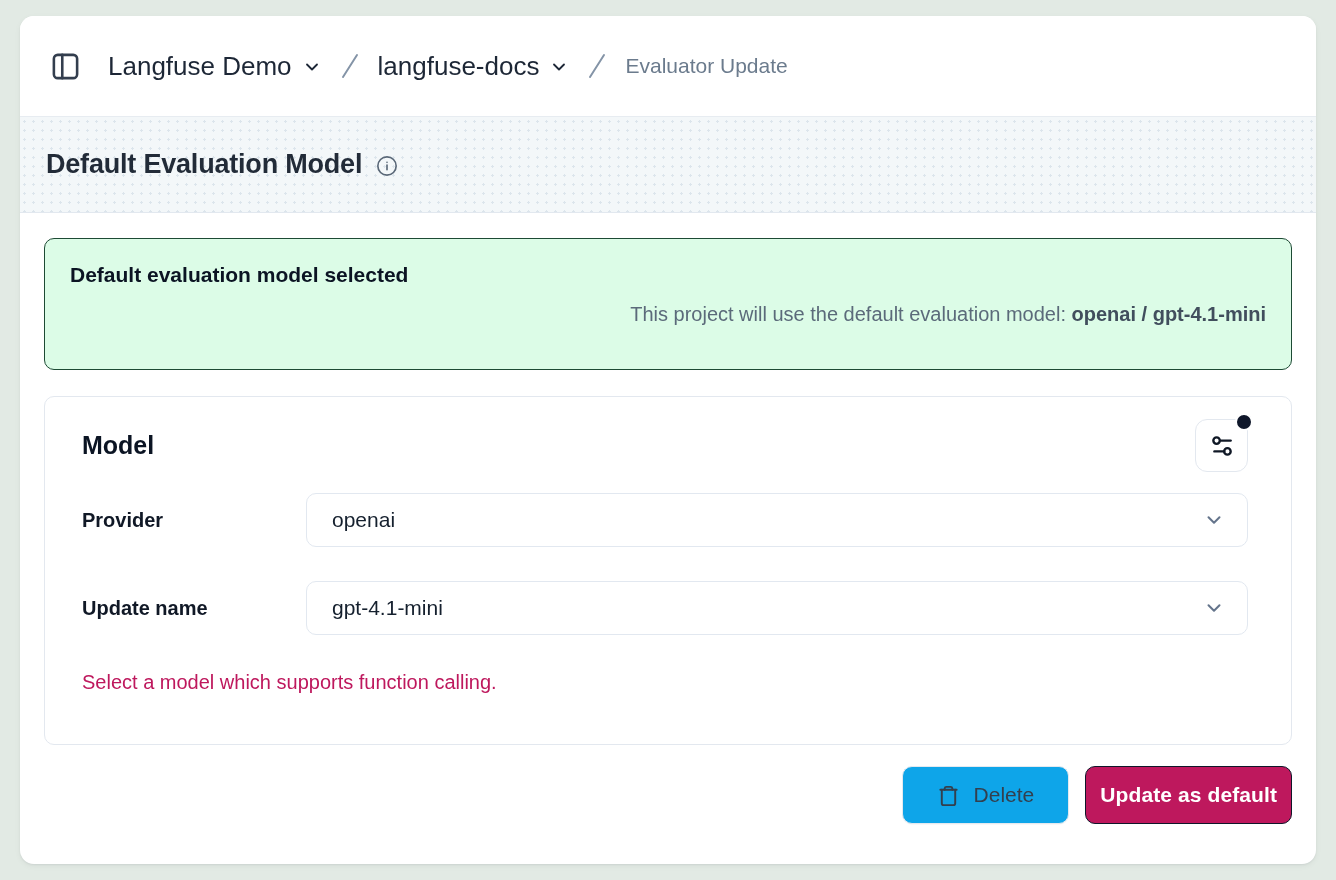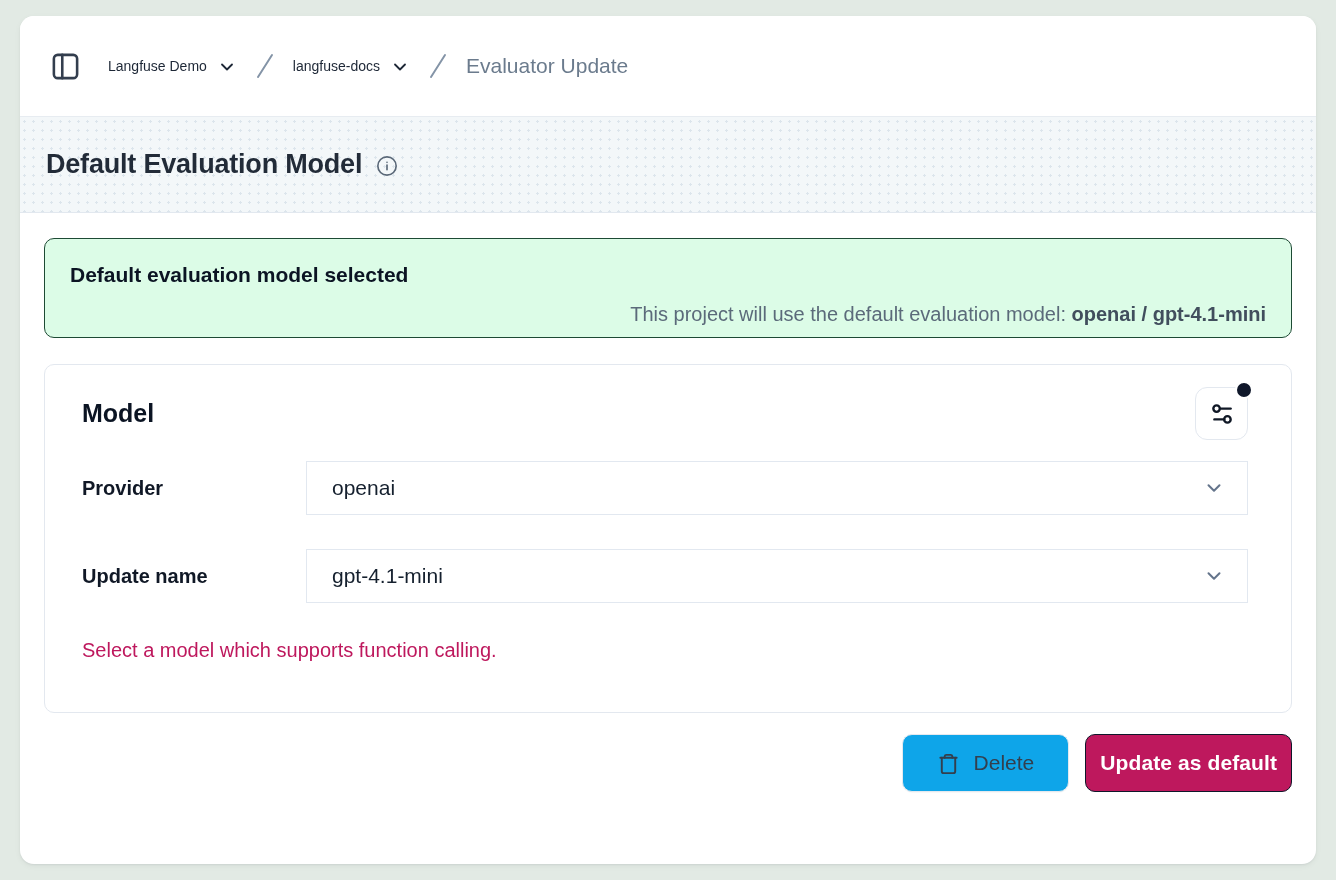--- a/index.html
+++ b/index.html
@@ -39,21 +39,21 @@
   .crumbs {
     display: flex; align-items: center;
     margin-left: 26px;
     font-size: 21px;
   }
   .crumb {
     display: flex; align-items: center;
     gap: 10px;
     background: none; border: none; cursor: pointer;
     font-family: inherit;
-    font-size: 14px;
+    font-size: 26px;
     font-weight: 500;
     color: #1d2736;
   }
   .crumb .chev { color: #1d2736; margin-top: 2px; }
   .crumb-sep {
     margin: 0 16px;
     color: #8494a7;
     display: flex; align-items: center;
   }
   .crumb-current {
@@ -86,21 +86,21 @@
   }
 
   
   .content { padding: 25px 24px 0 24px; }
 
   .alert {
     border: 1.5px solid #1d4a34;
     background: #dcfce7;
     border-radius: 10px;
     padding: 24px 25px 26px 25px;
-    height: 100px;
+    height: 132px;
   }
   .alert-title {
     font-size: 21px;
     font-weight: 700;
     color: #0b1423;
   }
   .alert-body {
     margin-top: 16px;
     font-size: 20px;
     color: #5b6a7a;
@@ -157,21 +157,21 @@
     width: 224px;
     flex: none;
     font-size: 20px;
     font-weight: 700;
     color: #101826;
   }
   .select {
     flex: 1;
     height: 54px;
     border: 1px solid #e2e8f0;
-    border-radius: 0;
+    border-radius: 10px;
     background: #ffffff;
     display: flex;
     align-items: center;
     justify-content: space-between;
     padding: 0 22px 0 25px;
     cursor: pointer;
     font-family: inherit;
     font-size: 21px;
     color: #15202e;
   }

